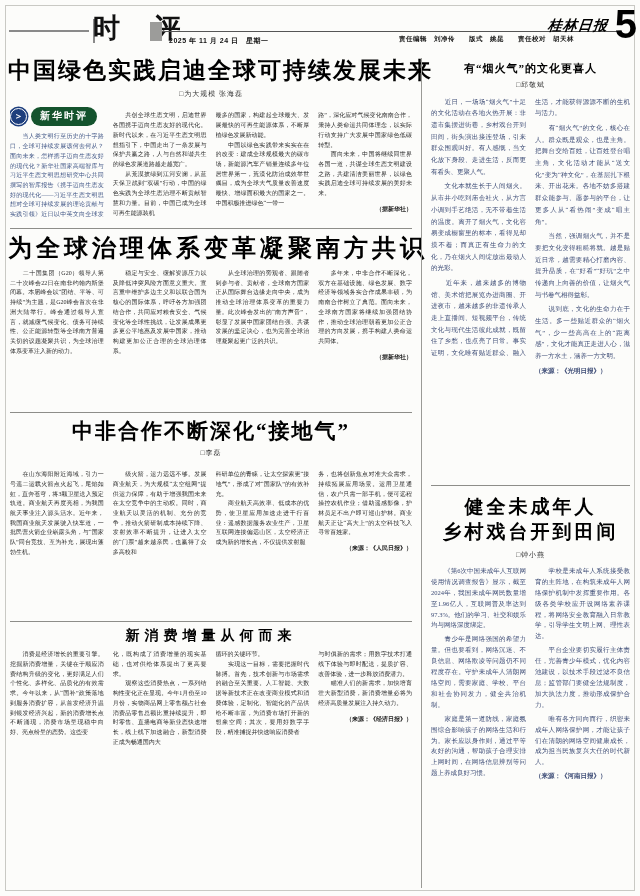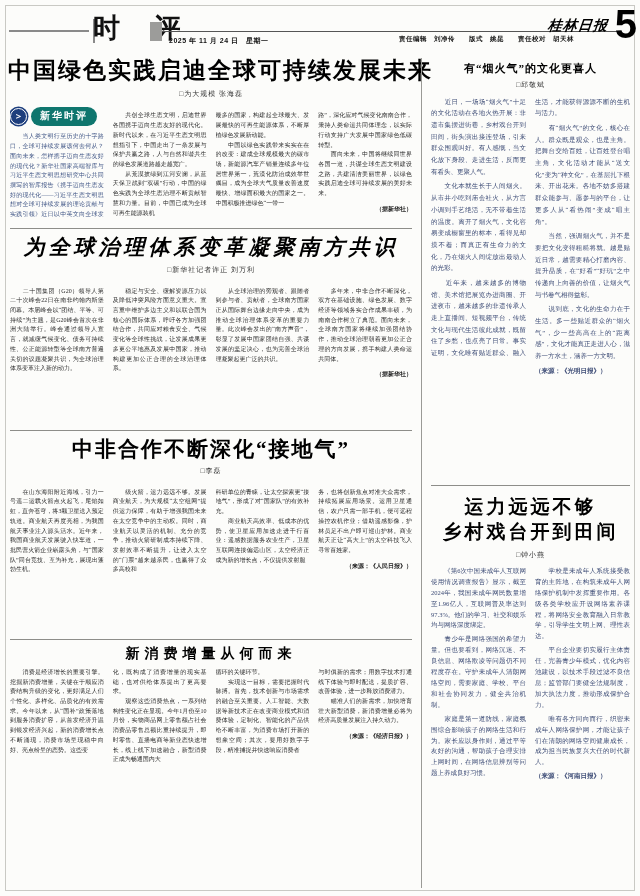--- a/index.html
+++ b/index.html
@@ -26,21 +26,21 @@
 
   
   .main{position:absolute;left:8px;right:8px;top:56px;bottom:8px;display:flex;}
   .left-sec{width:406px;display:flex;flex-direction:column;}
   .vdiv{width:1px;background:#9a9a96;margin:2px 7px 0 7px;}
   .right-sec{flex:1;display:flex;flex-direction:column;}
   .hrule{height:1px;background:#8d8d89;margin:7px 2px 6px 2px;}
 
   .headline{font-weight:900;text-align:center;color:#000;line-height:1.15;white-space:nowrap;}
   .h-a1{font-size:23px;letter-spacing:2px;margin-top:2px;}
-  .h-a2{font-size:21px;letter-spacing:4px;font-style:italic;}
+  .h-a2{font-size:24px;letter-spacing:4px;}
   .h-a3{font-size:21px;letter-spacing:2px;}
   .h-a4{font-size:14px;letter-spacing:5px;}
   .h-a5{font-size:11px;letter-spacing:1px;margin-top:6px;}
   .h-a6{font-size:19px;letter-spacing:3px;line-height:1.35;margin-top:2px;white-space:normal;}
   .byline{text-align:center;font-size:7px;color:#333;margin:5px 0 6px 0;letter-spacing:1px;}
 
   .cols4{display:flex;gap:9px;padding:0 2px;}
   .col{flex:1;overflow:hidden;}
   .bodytext{font-size:6px;line-height:1.62;text-align:justify;white-space:pre-line;color:#2b2b2b;}
   .navy .bodytext, .bodytext.navy{color:#3d5384;}
@@ -56,21 +56,21 @@
   .b-a6{height:284px;}
   .cols2 p{margin:0 0 3px 0;}
   .rtext{font-size:6.5px;line-height:1.8;text-align:justify;color:#3d4c76;}
   .b-a6 .rtext{line-height:1.68;}
 
   
   .badge{display:flex;align-items:center;margin:2px 0 6px 0;}
   .badge-circle{width:15px;height:15px;border-radius:50%;background:#1d3e7d;color:#fff;
                 display:flex;align-items:center;justify-content:center;font-size:9px;font-weight:bold;
                 border:1.5px solid #fff;box-shadow:0 0 0 1.5px #1d3e7d;margin-right:4px;flex:0 0 auto;}
-  .badge-pill{background:#0f766e;color:#fff;border-radius:10px;padding:2px 9px 3px 9px;
+  .badge-pill{background:#14532d;color:#fff;border-radius:10px;padding:2px 9px 3px 9px;
               font-size:10px;font-weight:900;letter-spacing:2px;white-space:nowrap;
               font-family:"Liberation Sans",sans-serif;}
 </style>
 </head>
 <body>
 
 <div class="page">
   <div class="frame"></div>
 
   <div class="header">
@@ -114,21 +114,20 @@
 　　面向未来，中国将继续同世界各国一道，共谋全球生态文明建设之路，共建清洁美丽世界，以绿色实践启迪全球可持续发展的美好未来。</p>
             <span class="source">（据新华社）</span>
           </div>
         </div>
       </div>
 
       <div class="hrule"></div>
 
       <div>
         <div class="headline h-a2">为全球治理体系变革凝聚南方共识</div>
-        <div class="byline">□新华社记者许正 刘万利</div>
         <div class="cols4 b-a2">
           <div class="col">
               <p class="bodytext">　　二十国集团（G20）领导人第二十次峰会22日在南非约翰内斯堡闭幕。本届峰会以“团结、平等、可持续”为主题，是G20峰会首次在非洲大陆举行。峰会通过领导人宣言，就减缓气候变化、债务可持续性、公正能源转型等全球南方普遍关切的议题凝聚共识，为全球治理体系变革注入新的动力。</p>
             </div>
           <div class="col">
               <p class="bodytext">　　稳定与安全、缓解资源压力以及降低冲突风险方面意义重大。宣言重申维护多边主义和以联合国为核心的国际体系，呼吁各方加强团结合作，共同应对粮食安全、气候变化等全球性挑战，让发展成果更多更公平地惠及发展中国家，推动构建更加公正合理的全球治理体系。</p>
             </div>
           <div class="col">
               <p class="bodytext">　　从全球治理的旁观者、跟随者到参与者、贡献者，全球南方国家正从国际舞台边缘走向中央，成为推动全球治理体系变革的重要力量。此次峰会发出的“南方声音”，彰显了发展中国家团结自强、共谋发展的坚定决心，也为完善全球治理凝聚起更广泛的共识。</p>
             </div>
@@ -202,21 +201,21 @@
           <p class="rtext">　　当然，强调烟火气，并不是要把文化变得粗糙将就。越是贴近日常，越需要精心打磨内容、提升品质，在“好看”“好玩”之中传递向上向善的价值，让烟火气与书卷气相得益彰。</p>
           <p class="rtext">　　说到底，文化的生命力在于生活。多一些贴近群众的“烟火气”，少一些高高在上的“距离感”，文化才能真正走进人心，滋养一方水土，涵养一方文明。</p>
           <span class="source rtext">（来源：《光明日报》）</span>
         </div>
       </div>
 
       <div class="hrule"></div>
 
       <div>
         <div class="headline h-a6">
-          <div>运力远远不够</div>
+          <div>健全未成年人</div>
           <div>乡村戏台开到田间</div>
         </div>
         <div class="byline">□钟小燕</div>
         <div class="cols2 b-a6">
           <p class="rtext">　　《第6次中国未成年人互联网使用情况调查报告》显示，截至2024年，我国未成年网民数量增至1.96亿人，互联网普及率达到97.3%。他们的学习、社交和娱乐均与网络深度绑定。</p>
           <p class="rtext">　　青少年是网络强国的希望力量。但也要看到，网络沉迷、不良信息、网络欺凌等问题仍不同程度存在。守护未成年人清朗网络空间，需要家庭、学校、平台和社会协同发力，健全共治机制。</p>
           <p class="rtext">　　家庭是第一道防线，家庭氛围综合影响孩子的网络生活和行为。家长应以身作则，通过平等友好的沟通，帮助孩子合理安排上网时间，在网络信息辨别等问题上养成良好习惯。</p>
           <p class="rtext">　　学校是未成年人系统接受教育的主阵地，在构筑未成年人网络保护机制中发挥重要作用。各级各类学校应开设网络素养课程，将网络安全教育融入日常教学，引导学生文明上网、理性表达。</p>
           <p class="rtext">　　平台企业要切实履行主体责任，完善青少年模式，优化内容池建设，以技术手段过滤不良信息；监管部门要健全法规制度，加大执法力度，推动形成保护合力。</p>
           <p class="rtext">　　唯有各方同向而行，织密未成年人网络保护网，才能让孩子们在清朗的网络空间健康成长，成为担当民族复兴大任的时代新人。</p>

